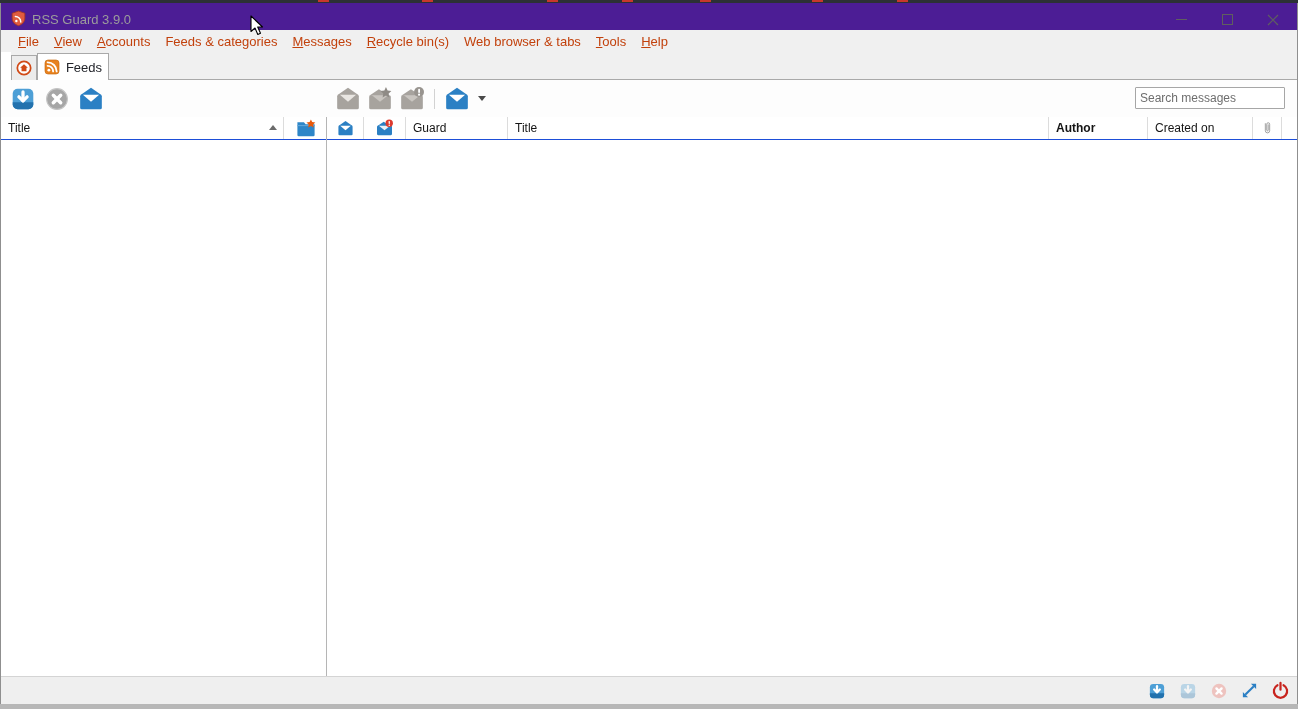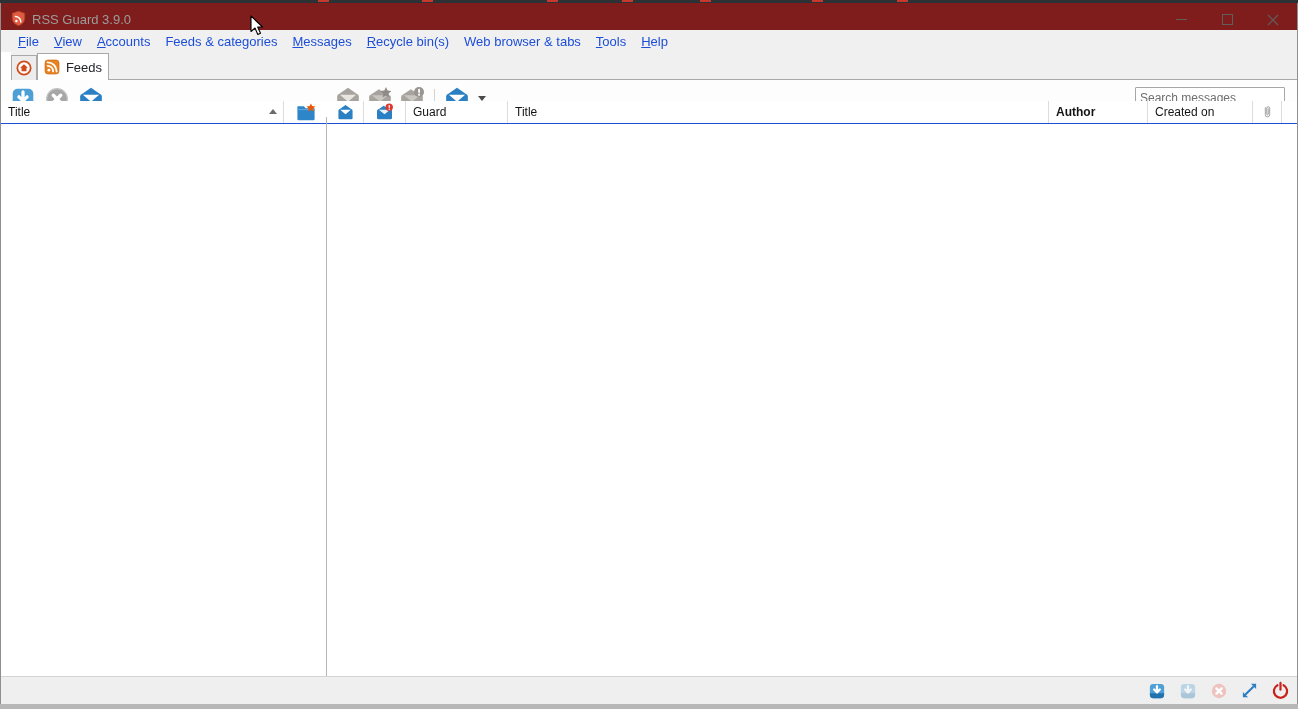--- a/index.html
+++ b/index.html
@@ -9,31 +9,31 @@
     -webkit-font-smoothing:antialiased;
   }
   .abs{position:absolute;}
   
   .top-strip{left:0;top:0;width:1298px;height:3px;background:#2c3136;z-index:50;}
   .red-dash{position:absolute;top:0;height:2px;width:11px;background:#d93a2b;opacity:.9;}
   .side-border{top:0;width:1px;height:709px;background:#8f8f8f;z-index:40;}
   .bottom-strip{left:0;top:704px;width:1298px;height:5px;background:#b7b7b7;z-index:40;}
 
   
-  .titlebar{left:1px;top:3px;width:1296px;height:27px;background:#7f1d1d;}
+  .titlebar{left:1px;top:3px;width:1296px;height:27px;background:#4c1d95;}
   .app-icon{left:9px;top:7px;width:17px;height:17px;}
   .win-title{left:31px;top:9px;font-size:13px;color:#9c9c9c;}
   .win-controls{right:1px;top:3px;height:27px;display:flex;}
   .win-btn{width:46px;height:27px;display:flex;align-items:center;justify-content:center;}
   .min-glyph{width:11px;height:1px;background:#5f5f5f;}
   .max-glyph{width:9px;height:9px;border:1px solid #5f5f5f;}
 
   
   .menubar{left:1px;top:30px;width:1296px;height:22px;background:#f0f0f0;display:flex;align-items:center;padding-left:10px;box-sizing:border-box;}
-  .menu-item{font-size:13px;color:#1d4ed8;padding:0 7px;margin-right:1px;white-space:nowrap;}
+  .menu-item{font-size:13px;color:#c2410c;padding:0 7px;margin-right:1px;white-space:nowrap;}
   .menu-item u{text-decoration:underline;}
 
   
   .tabbar{left:11px;top:52px;width:1296px;height:28px;background:#f0f0f0;}
   .tabbar-baseline{position:absolute;left:0;bottom:0;width:100%;height:1px;background:#a9a9a9;}
   .tab{position:absolute;bottom:0;box-sizing:border-box;display:flex;align-items:center;justify-content:center;gap:6px;}
   .tab-home{left:0px;width:26px;height:25px;background:#ececec;border:1px solid #a9a9a9;border-bottom:none;z-index:1;}
   .tab-feeds{left:26px;width:72px;height:27px;background:#ffffff;border:1px solid #a9a9a9;border-bottom:none;z-index:2;}
   .tab-label{font-size:13px;color:#23252b;}
 
@@ -41,21 +41,21 @@
   .toolbar-row{left:1px;top:80px;width:1296px;height:37px;background:#fdfdfd;}
   .feeds-toolbar{left:10px;top:80px;height:37px;display:flex;align-items:center;gap:8px;}
   .messages-toolbar{left:335px;top:80px;height:37px;display:flex;align-items:center;gap:6px;}
   .tb-btn{width:26px;height:26px;display:flex;align-items:center;justify-content:center;}
   .tb-sep{width:1px;height:20px;background:#d2d2d2;margin:0 3px;}
   .caret-down{width:0;height:0;border-left:4px solid transparent;border-right:4px solid transparent;border-top:5px solid #4a4a4a;margin-left:2px;}
   .search-box{right:13px;top:87px;width:150px;height:22px;box-sizing:border-box;border:1px solid #a6a6a6;border-radius:1px;font-size:12px;padding:0 4px;color:#333;background:#fff;outline:none;font-family:Liberation Sans, sans-serif;}
   .search-box::placeholder{color:#6e6e6e;opacity:1;}
 
   
-  .header-row{left:1px;top:101px;width:1296px;height:22px;background:#fff;border-bottom:1px solid #1d4ed8;box-sizing:content-box;}
+  .header-row{left:1px;top:117px;width:1296px;height:22px;background:#fff;border-bottom:4px solid #1d4ed8;box-sizing:content-box;}
   .hcell{position:absolute;top:0;height:22px;box-sizing:border-box;border-right:1px solid #dcdcdc;display:flex;align-items:center;font-size:12px;color:#141414;padding-left:7px;overflow:hidden;}
   .hcell.icon-cell{justify-content:center;padding-left:0;}
   .sort-asc{position:absolute;right:6px;top:8px;width:0;height:0;border-left:4px solid transparent;border-right:4px solid transparent;border-bottom:5px solid #6b6b6b;}
 
   
   .feed-panel{left:1px;top:140px;width:325px;height:536px;background:#fff;}
   .message-panel{left:327px;top:140px;width:970px;height:536px;background:#fff;}
   .splitter{left:326px;top:117px;width:1px;height:559px;background:#b5b5b5;z-index:5;}
 
   

